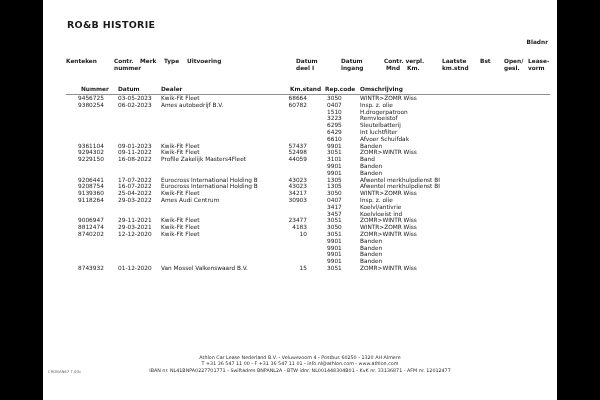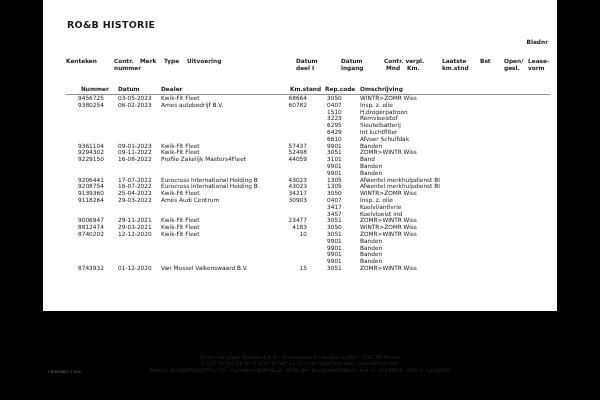--- a/index.html
+++ b/index.html
@@ -4,21 +4,21 @@
 <style>
   html,body { margin:0; padding:0; }
   body {
     width:600px; height:400px; position:relative;
     background:#000;
     font-family:"DejaVu Sans", sans-serif;
     color:#111;
     overflow:hidden;
   }
   .page {
-    position:absolute; left:43px; top:0; width:514px; height:311px;
+    position:absolute; left:43px; top:0; width:514px; height:400px;
     background:#ffffff;
   }
   .title {
     position:absolute; left:24px; top:19px;
     font-size:9.5px; font-weight:bold; letter-spacing:0.3px; color:#1a1a1a;
   }
   .bladnr {
     position:absolute; right:9px; top:39px;
     font-size:5.8px; font-weight:bold; color:#1a1a1a;
   }

